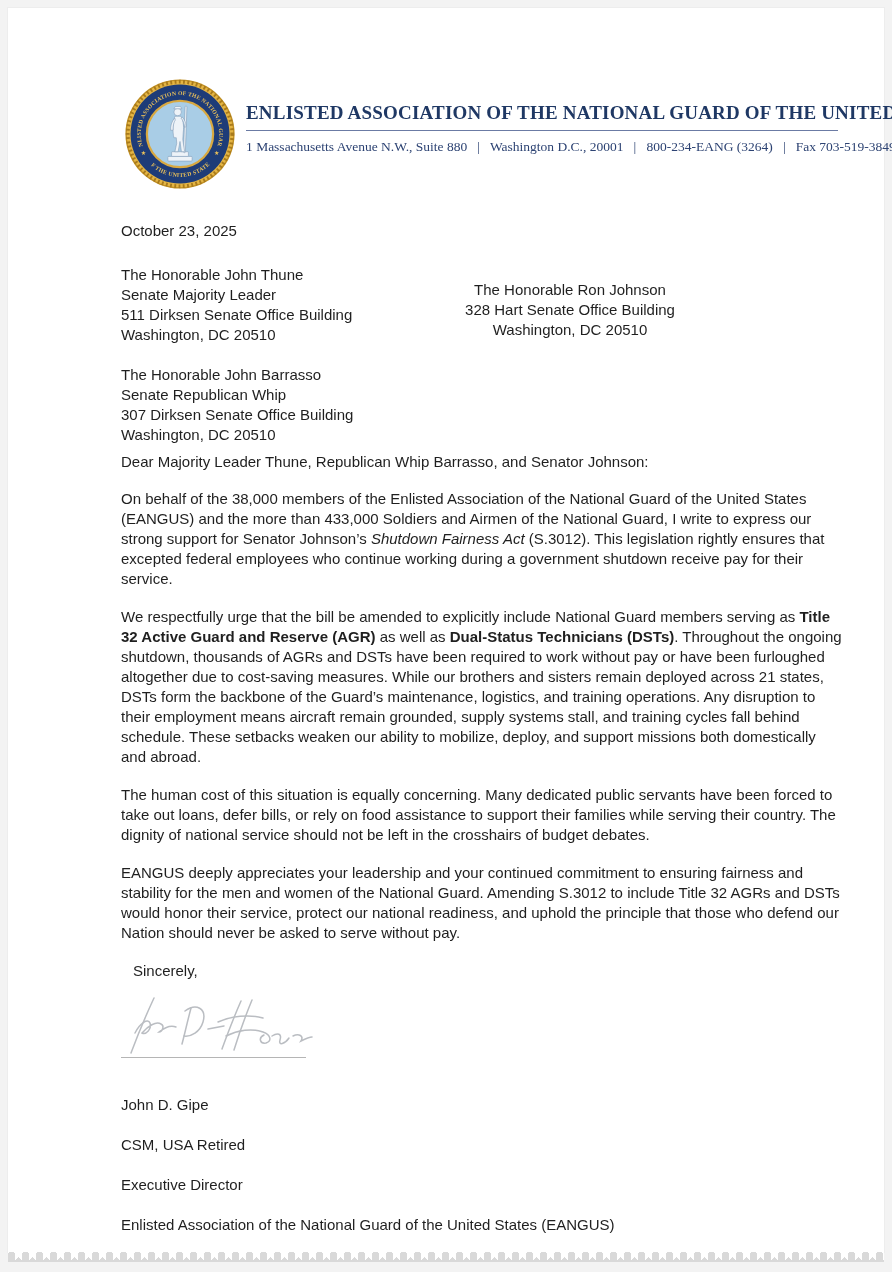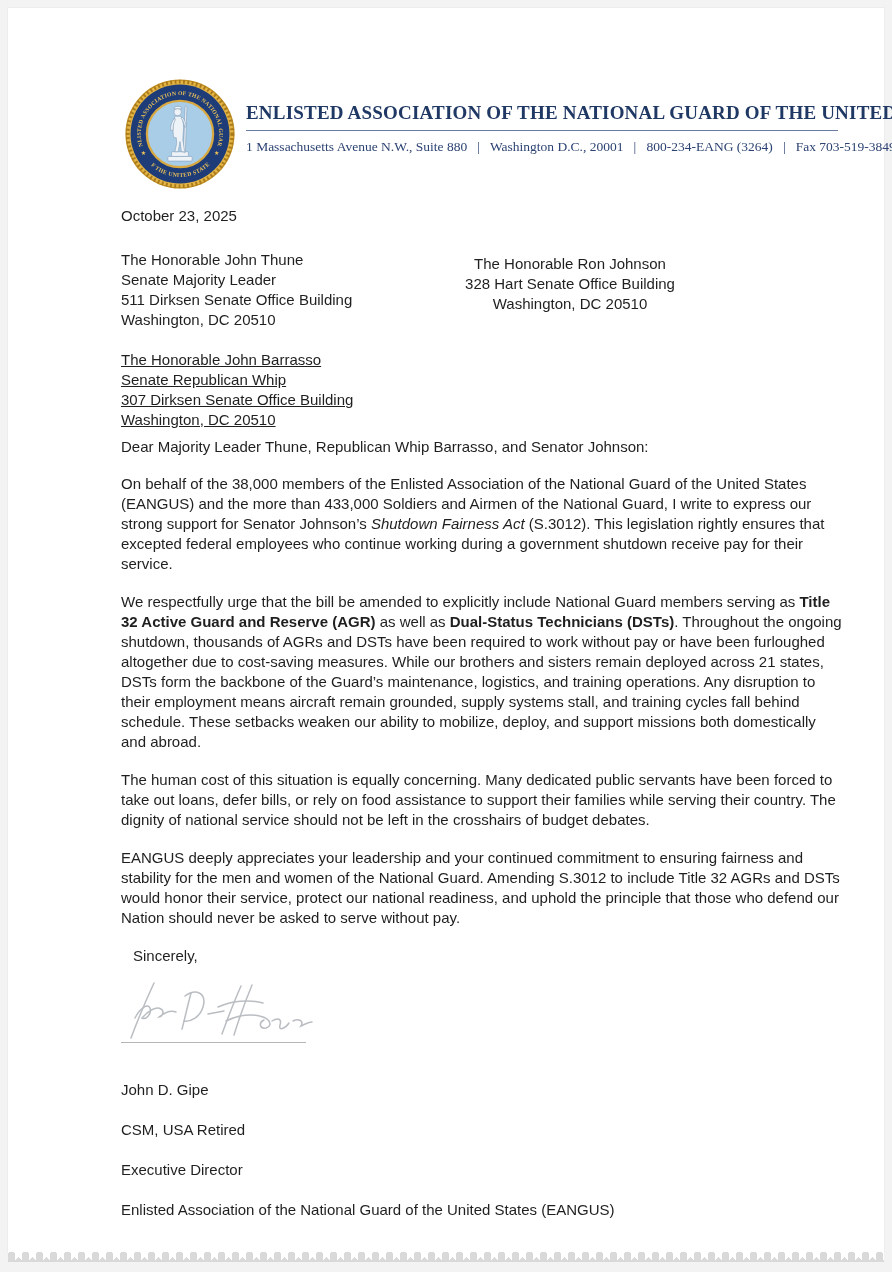--- a/index.html
+++ b/index.html
@@ -15,25 +15,25 @@
   
   .seal{position:absolute;left:116px;top:70px;width:112px;height:112px;}
   .head-right{position:absolute;left:238px;top:94px;width:592px;text-align:center;}
   .org-name{font-family:"Liberation Serif",serif;font-weight:bold;font-size:19px;
             line-height:22px;letter-spacing:.2px;color:#1F3864;white-space:nowrap;}
   .head-rule{height:0;border-top:1.5px solid #6b7ba4;margin:6px 0 7px 0;}
   .contact-line,.web-line{font-family:"Liberation Serif",serif;font-size:13.5px;line-height:17px;
             color:#2d4373;white-space:pre;}
   
   .letter{position:absolute;left:113px;top:198px;width:722px;font-size:15px;line-height:20px;}
-  .date{margin:0 0 24px 0;}
+  .date{margin:15px 0 24px 0;}
   .recips-row{position:relative;margin:0 0 20px 0;min-height:80px;}
   .addr{white-space:pre-line;}
-  .addr-right{position:absolute;left:324px;top:4px;width:250px;text-align:center;}
-  .addr-block2{margin:0 0 5px 0;text-decoration:underline;}
+  .addr-right{position:absolute;left:324px;top:15px;width:250px;text-align:center;}
+  .addr-block2{margin:0 0 5px 0;}
   .salutation{margin:7px 0 17px 0;}
   p.body-p{margin:0 0 18px 0;}
   p.body-p .b{font-weight:bold;}
   p.body-p .i{font-style:italic;}
   .closing{margin:12px;}
   .sig-img{display:block;margin-top:6px;}
   .sig-line{width:185px;border-bottom:1px solid #b5b5b5;height:0;}
   .sig-block{margin-top:17px;white-space:pre-line;}
 </style>
 </head>

